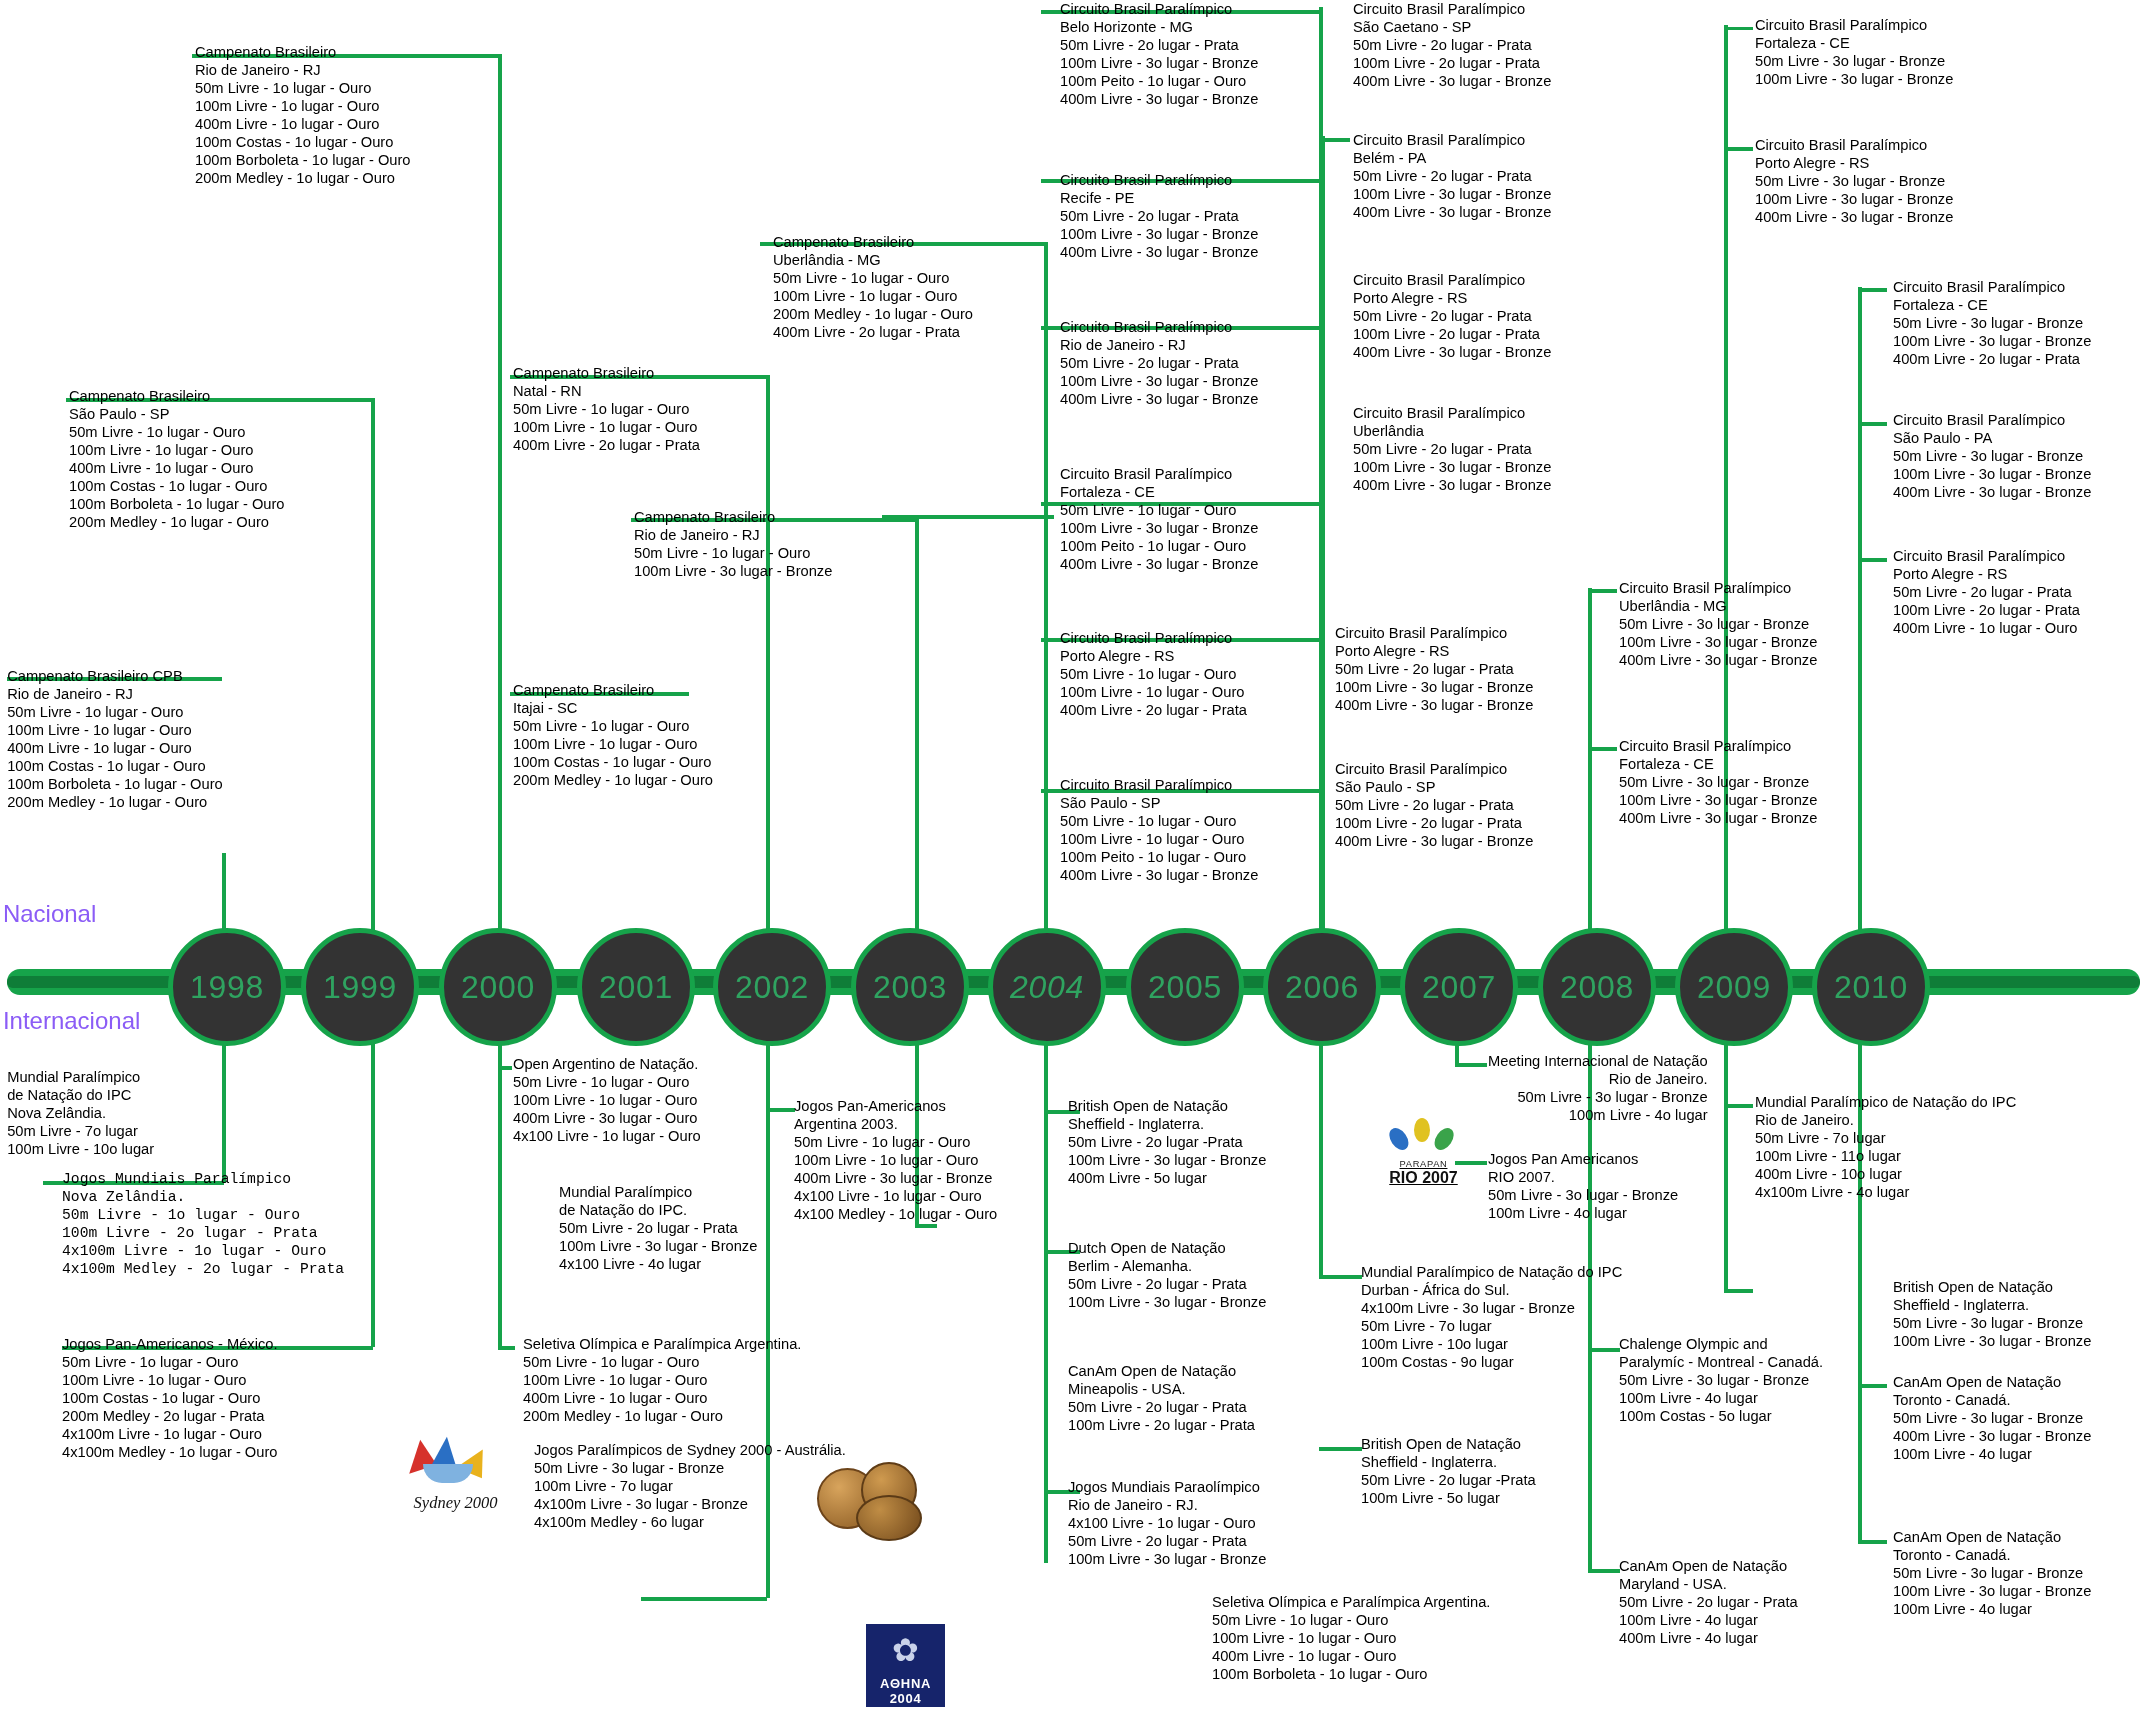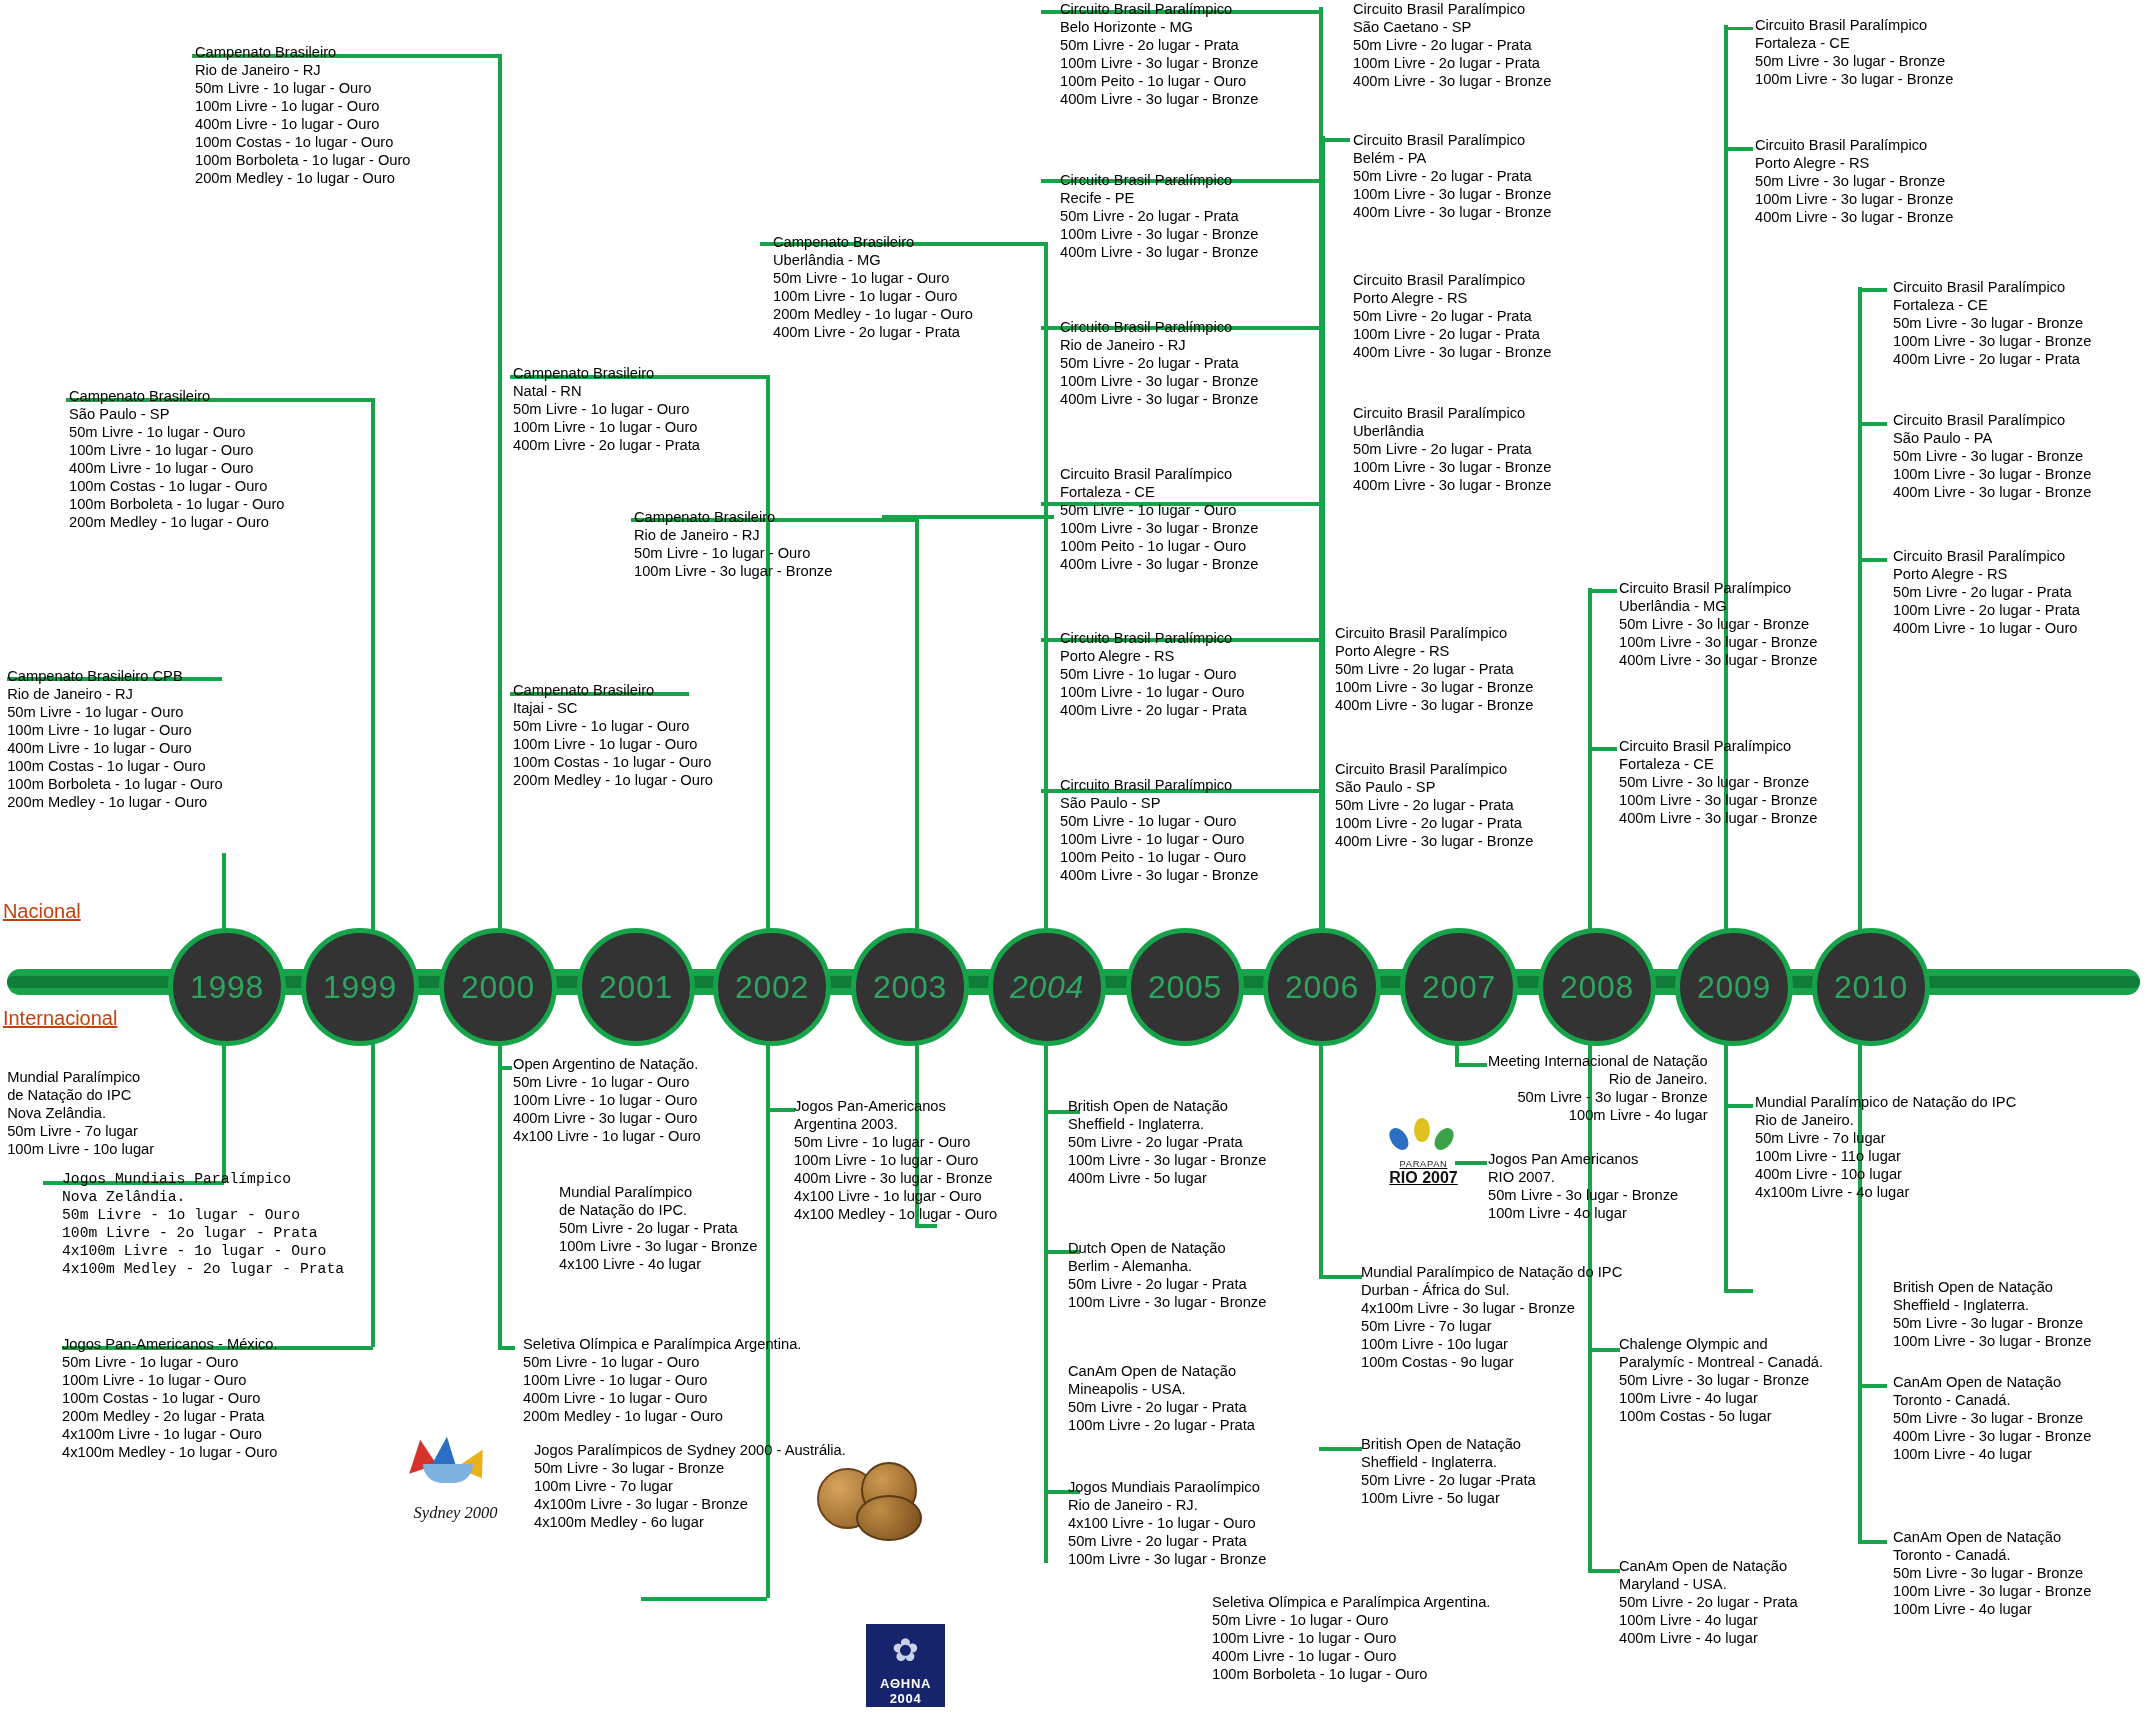--- a/index.html
+++ b/index.html
@@ -5,36 +5,36 @@
   html,body{margin:0;padding:0;background:#ffffff;}
   body{width:2151px;height:1726px;position:relative;font-family:"Liberation Sans",sans-serif;color:#000;}
   #stage{position:relative;width:2151px;height:1726px;overflow:hidden;}
 
   
   .rail{position:absolute;left:7.2px;top:969px;width:2133px;height:26px;background:#16a34a;border-radius:13px;}
   .rail-inner{position:absolute;left:7.2px;top:976px;width:2133px;height:11.5px;background:#0f7d38;border-radius:5.7px;}
   .yearnode{position:absolute;width:108px;height:108px;border-radius:50%;background:#333333;border:5px solid #16a34a;
             display:flex;align-items:center;justify-content:center;}
   .yearnode span{font-size:32px;color:#2fa360;font-family:"Liberation Sans",sans-serif;letter-spacing:0.7px;}
-  .axis-label{position:absolute;font-size:20px;color:#c2410c;text-decoration:underline;}
+  .axis-label{position:absolute;font-size:24px;color:#8b5cf6;}
 
   
   .blk{position:absolute;font-size:14.7px;line-height:18px;color:#000;white-space:pre;}
   .ln{position:absolute;background:#16a34a;}
   .lnv{width:3.6px;}
   .lnh{height:3.6px;}
 
   .logo{position:absolute;}
   .sydney{width:129px;height:86px;}
   .sydney .s-art{position:relative;width:129px;height:56px;}
   .sydney .b1{position:absolute;left:13px;top:7.2px;width:0;height:0;border-left:21.5px solid transparent;border-right:8.6px solid transparent;border-bottom:29px solid #d6322c;transform:rotate(-18deg);}
   .sydney .b2{position:absolute;left:42px;top:2.9px;width:0;height:0;border-left:11.5px solid transparent;border-right:17px solid transparent;border-bottom:33px solid #2a6fc4;transform:rotate(10deg);}
   .sydney .b3{position:absolute;left:69px;top:13px;width:0;height:0;border-left:18.6px solid transparent;border-right:10px solid transparent;border-bottom:27px solid #e9b21d;transform:rotate(22deg);}
   .sydney .b4{position:absolute;left:32px;top:30px;width:50px;height:18.6px;background:#7fb2e0;border-radius:0 0 29px 29px;}
-  .sydney .s-txt{text-align:center;font-family:"Liberation Serif",serif;font-size:16.5px;font-style:italic;color:#111;margin-top:13px;}
+  .sydney .s-txt{text-align:center;font-family:"Liberation Serif",serif;font-size:16.5px;font-style:italic;color:#111;margin-top:3px;}
 
   .parapan{width:79px;height:79px;text-align:center;}
   .parapan .p-art{position:relative;width:79px;height:44px;}
   .parapan i{position:absolute;display:block;width:16px;height:24.4px;border-radius:50%;}
   .parapan .i1{left:7.2px;top:11.5px;background:#2a6fc4;transform:rotate(-35deg);}
   .parapan .i2{left:30px;top:2.9px;background:#e0c221;transform:rotate(0deg);}
   .parapan .i3{left:52px;top:11.5px;background:#3aa34a;transform:rotate(35deg);}
   .parapan .p-t1{font-size:9.3px;letter-spacing:0.7px;color:#222;}
   .parapan .p-t2{font-size:16px;font-weight:bold;color:#111;}
 

